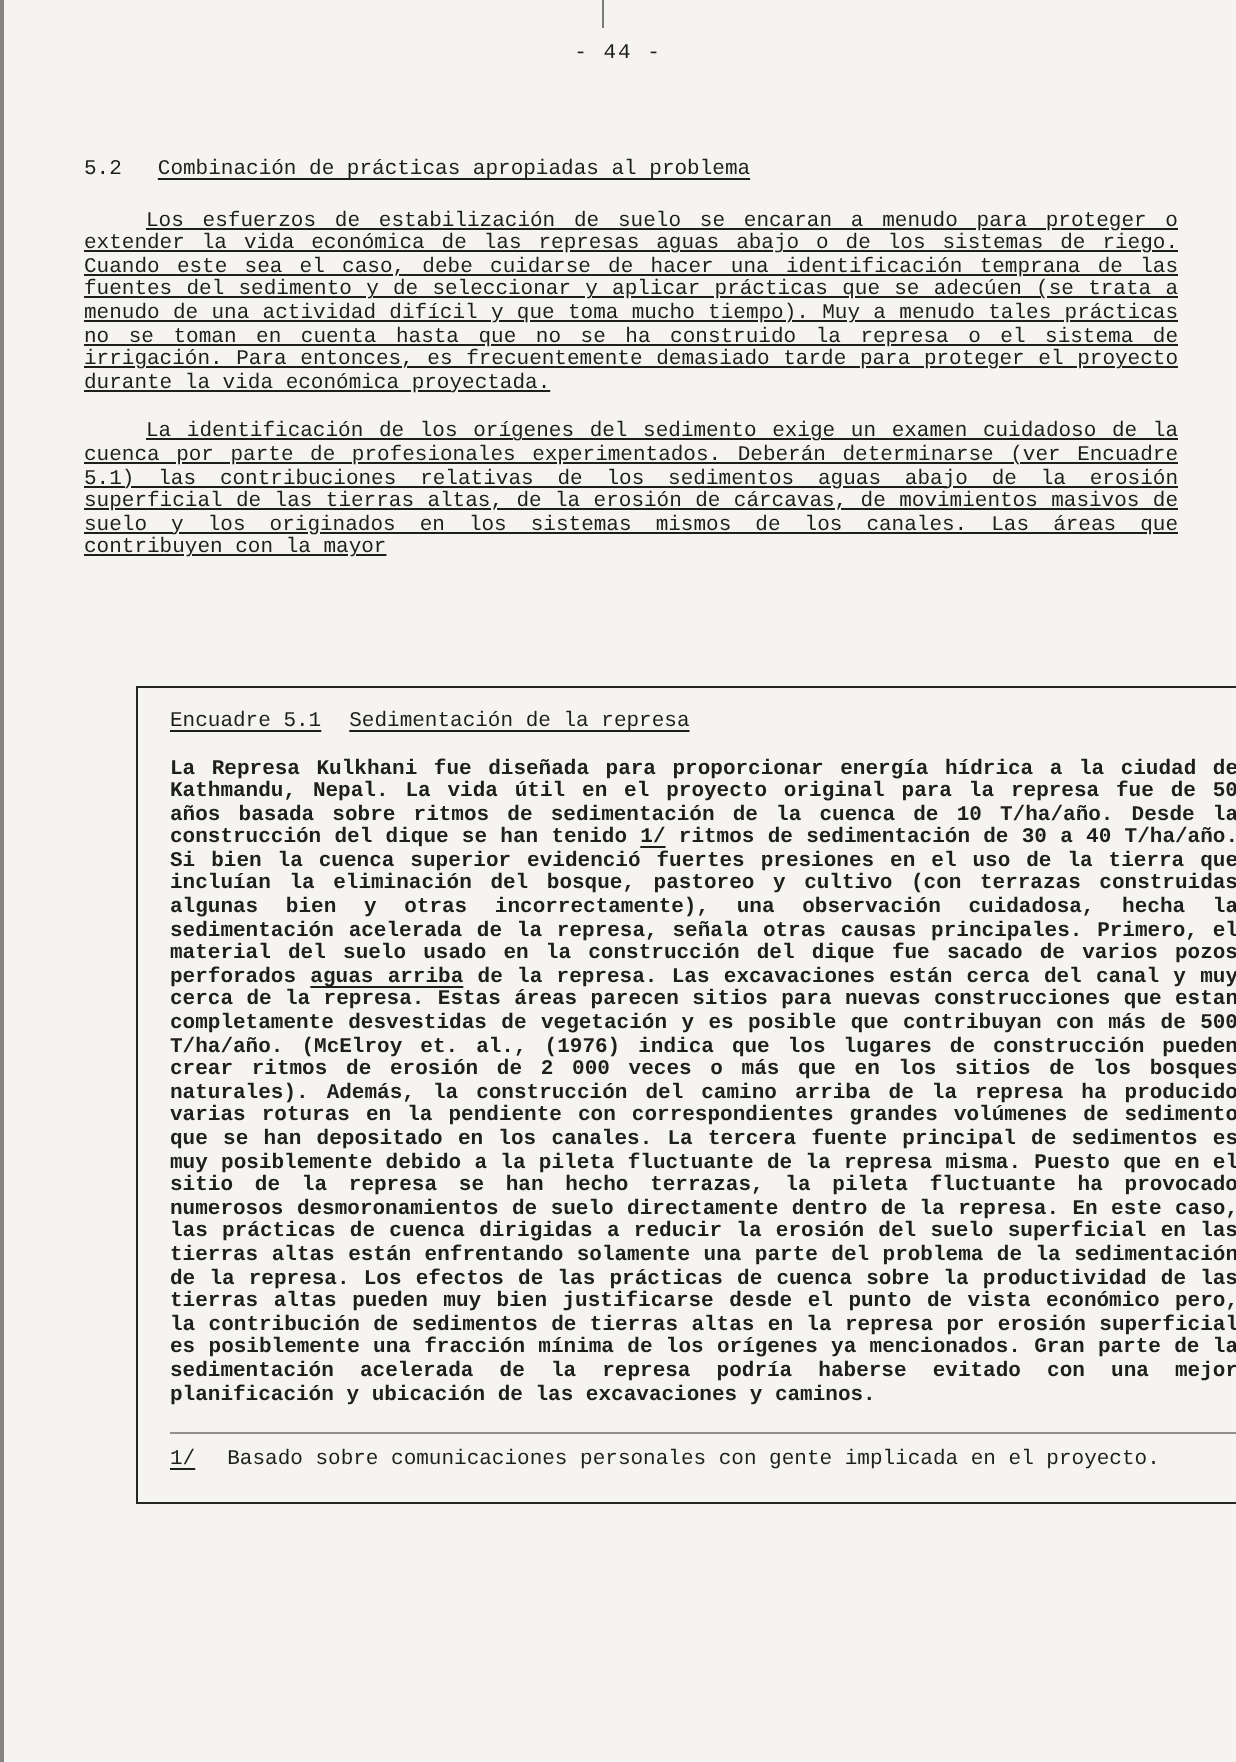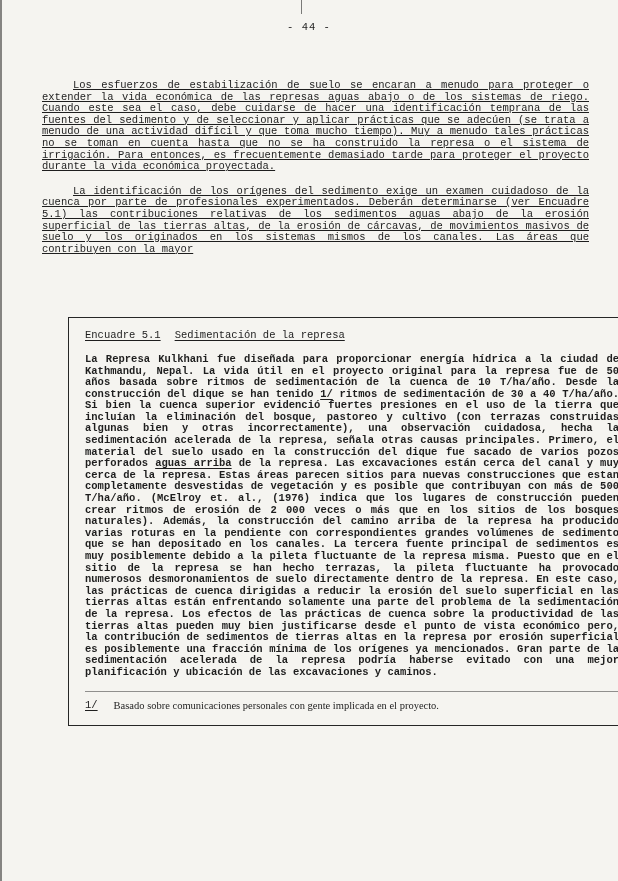--- a/index.html
+++ b/index.html
@@ -83,35 +83,37 @@
   .footnote {
     display: flex;
     align-items: flex-start;
   }
   .fn-marker {
     flex: 0 0 auto;
     margin-right: 16px;
   }
   .fn-text {
     flex: 1 1 auto;
-    font-family: Liberation Serif, serif;
   }
 </style>
 </head>
 <body>
 
 <div class="page">
 
   <div class="scan-edge-left"></div>
   <div class="scan-tick-top"></div>
 
   <div class="page-number">- 44 -</div>
 
   <div class="content">
 
+    <div class="section-heading">
+      <span class="sec-num">5.2</span><span class="underline">Combinación de prácticas apropiadas al problema</span>
+    </div>
 
     <p class="body-para">Los esfuerzos de estabilización de suelo se encaran a menudo para proteger o extender la vida económica de las represas aguas abajo o de los sistemas de riego.  Cuando este sea el caso, debe cuidarse de hacer una identificación temprana de las fuentes del sedimento y de seleccionar y aplicar prácticas que se adecúen (se trata a menudo de una actividad difícil y que toma mucho tiempo).  Muy a menudo tales prácticas no se toman en cuenta hasta que no se ha construido la represa o el sistema de irrigación.  Para entonces, es frecuentemente demasiado tarde para proteger el proyecto durante la vida económica proyectada.</p>
 
     <p class="body-para">La identificación de los orígenes del sedimento exige un examen cuidadoso de la cuenca por parte de profesionales experimentados.  Deberán  determinarse (ver Encuadre 5.1) las contribuciones relativas de los sedimentos aguas abajo de la erosión superficial de las tierras altas, de la erosión de cárcavas, de movimientos masivos de suelo y los originados en los sistemas mismos de los canales.  Las áreas que contribuyen con la mayor</p>
 
     <div class="box">
 
       <div class="box-heading">
         <span class="underline">Encuadre 5.1</span><span class="gap"></span><span class="underline">Sedimentación de la represa</span>
       </div>

